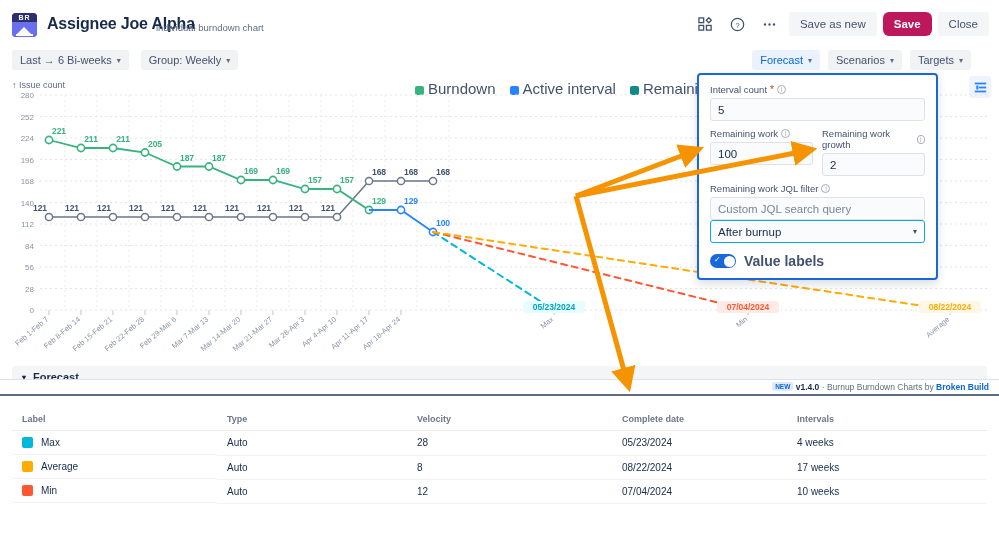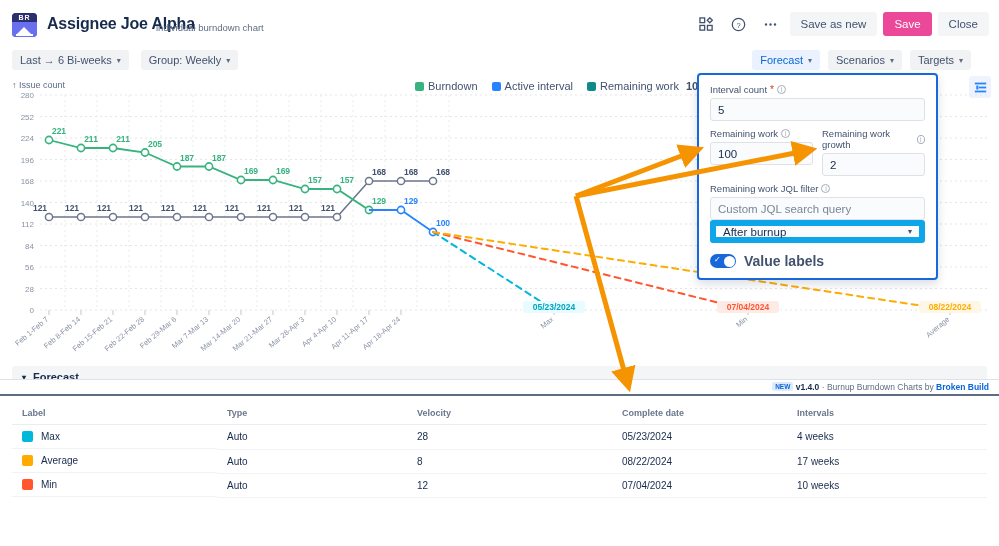--- a/index.html
+++ b/index.html
@@ -25,31 +25,31 @@
                border-left:7px solid transparent; border-right:7px solid transparent;
                border-bottom:7px solid #fff; }
   .logo .bar { position:absolute; left:4px; top:21px; width:17px; height:2px; background:#fff;}
   .title { position:absolute; left:47px; top:15px; font-size:16px; font-weight:700; color:#172b4d; letter-spacing:-0.2px;}
   .subtitle { position:absolute; left:156px; top:22px; font-size:9.5px; color:#5e6c84; }
 
   .hdr-btns { position:absolute; right:10px; top:12px; display:flex; align-items:center; gap:6px;}
   .icon-btn { width:26px; height:24px; border-radius:3px; display:flex; align-items:center; justify-content:center; cursor:pointer;}
   .btn { height:24px; padding:0 11px; border-radius:3px; background:#f4f5f7; color:#42526e;
          font-size:11.5px; display:flex; align-items:center; cursor:pointer; border:none; font-family:inherit;}
-  .btn.primary { background:#ec4899; color:#fff; font-weight:400;}
+  .btn.primary { background:#be185d; color:#fff; font-weight:700;border-radius:6px;}
   .btn.plain { background:#f4f5f7; }
   .pill { height:20px; background:#f1f2f4; border-radius:3px; display:inline-flex; align-items:center;
           gap:5px; padding:0 8px; font-size:11px; color:#42526e; cursor:pointer; }
   .pill .cv { font-size:8px; color:#5e6c84; }
   .pill.right { background:#e9f2fe; color:#0a66d9; }
   .pill.grey { background:#f1f2f4; color:#42526e; }
   .left-pills { position:absolute; left:12px; top:50px; display:flex; gap:12px; }
   .right-pills { position:absolute; right:28px; top:50px; display:flex; gap:8px; }
   .axis-title { position:absolute; left:12px; top:80px; font-size:9px; color:#5e6c84; }
-  .legend { position:absolute; left:415px; top:80px; display:flex; gap:14px; align-items:flex-start; font-size:11px; color:#42526e;}
+  .legend { position:absolute; left:415px; top:80px; display:flex; gap:14px; align-items:flex-start; font-size:15px; color:#42526e;}
   .legend .sw { width:9px; height:9px; border-radius:2px; display:inline-block; margin-right:4px; vertical-align:-1px;}
   .settings-icon { position:absolute; right:8px; top:76px; width:22px; height:22px; border-radius:3px;
                    background:#eef3fd; display:flex; align-items:center; justify-content:center; cursor:pointer;}
 
   svg.plot { position:absolute; left:0; top:75px; width:999px; height:290px; }
 
   .ylab { font-size:8px; fill:#8993a4; font-family:"Liberation Sans", sans-serif; }
   .xlab { font-size:7.5px; fill:#8993a4; font-family:"Liberation Sans", sans-serif; }
   .vlab { font-size:8.5px; font-weight:700; font-family:"Liberation Sans", sans-serif; }
 
@@ -59,34 +59,34 @@
            box-shadow:0 4px 10px rgba(9,30,66,0.15); padding:9px 11px; z-index:40;}
   .fld-label { font-size:9.5px; color:#42526e; margin-bottom:3px; display:flex; align-items:center; gap:3px;}
   .req { color:#de350b; font-size:10px; }
   .inf { width:9px; height:9px; border-radius:50%; border:1px solid #a5adba; display:inline-block;
          font-size:7px; line-height:8px; text-align:center; color:#a5adba; }
   .inp { width:100%; height:23px; border:1px solid #dfe1e6; border-radius:3px; background:#fafbfc;
          font-size:11.5px; color:#172b4d; padding:0 7px; font-family:inherit; outline:none;}
   .inp::placeholder{ color:#7a869a; }
   .row2 { display:flex; gap:9px; margin-top:7px;}
   .row2 > div { flex:1; }
-  .sel { width:100%; height:23px; border:6px solid #0ea5e9; border-radius:3px; background:#fafbfc;
+  .sel { width:100%; height:23px; border:1px solid #0ea5e9; border-radius:3px; background:#fafbfc;
          font-size:11.5px; color:#172b4d; padding:0 7px; display:flex; align-items:center;
          justify-content:space-between; cursor:pointer;}
   .toggle { width:26px; height:14px; border-radius:7px; background:#1868db; position:relative; cursor:pointer;}
   .toggle .knob { position:absolute; right:1.5px; top:1.5px; width:11px; height:11px; border-radius:50%; background:#fff;}
   .toggle .chk { position:absolute; left:4px; top:1px; color:#fff; font-size:8px;}
   .tg-row { display:flex; align-items:center; gap:8px; margin-top:10px;}
   .tg-label { font-size:14px; color:#42526e; font-weight:600;}
 
   
   .section { position:absolute; left:12px; top:366px; width:975px; }
   .sec-head { height:22px; background:#f4f5f7; border-radius:3px; display:flex; align-items:center;
               gap:7px; padding:0 10px; font-size:11px; font-weight:700; color:#172b4d; cursor:pointer;}
-  table { width:100%; border-collapse:collapse; margin-top:12px;}
+  table { width:100%; border-collapse:collapse; margin-top:18px;}
   th { font-size:9px; color:#6b778c; font-weight:700; text-align:left; padding:8px 0 6px 10px;
        border-bottom:1px solid #ebecf0;}
   td { font-size:10px; color:#172b4d; padding:6px 0 6px 10px; border-bottom:1px solid #f1f2f4;}
   td.lbl { display:flex; align-items:center; gap:8px;}
   .csw { width:11px; height:11px; border-radius:2px; display:inline-block;}
 
   
   .footer { position:absolute; left:0; bottom:0; width:999px; height:17px;
             border-top:1px solid #dfe1e6; background:#fff;}
   .foot-inner{ position:absolute; right:10px; top:2px; font-size:8.5px; color:#5e6c84;}

